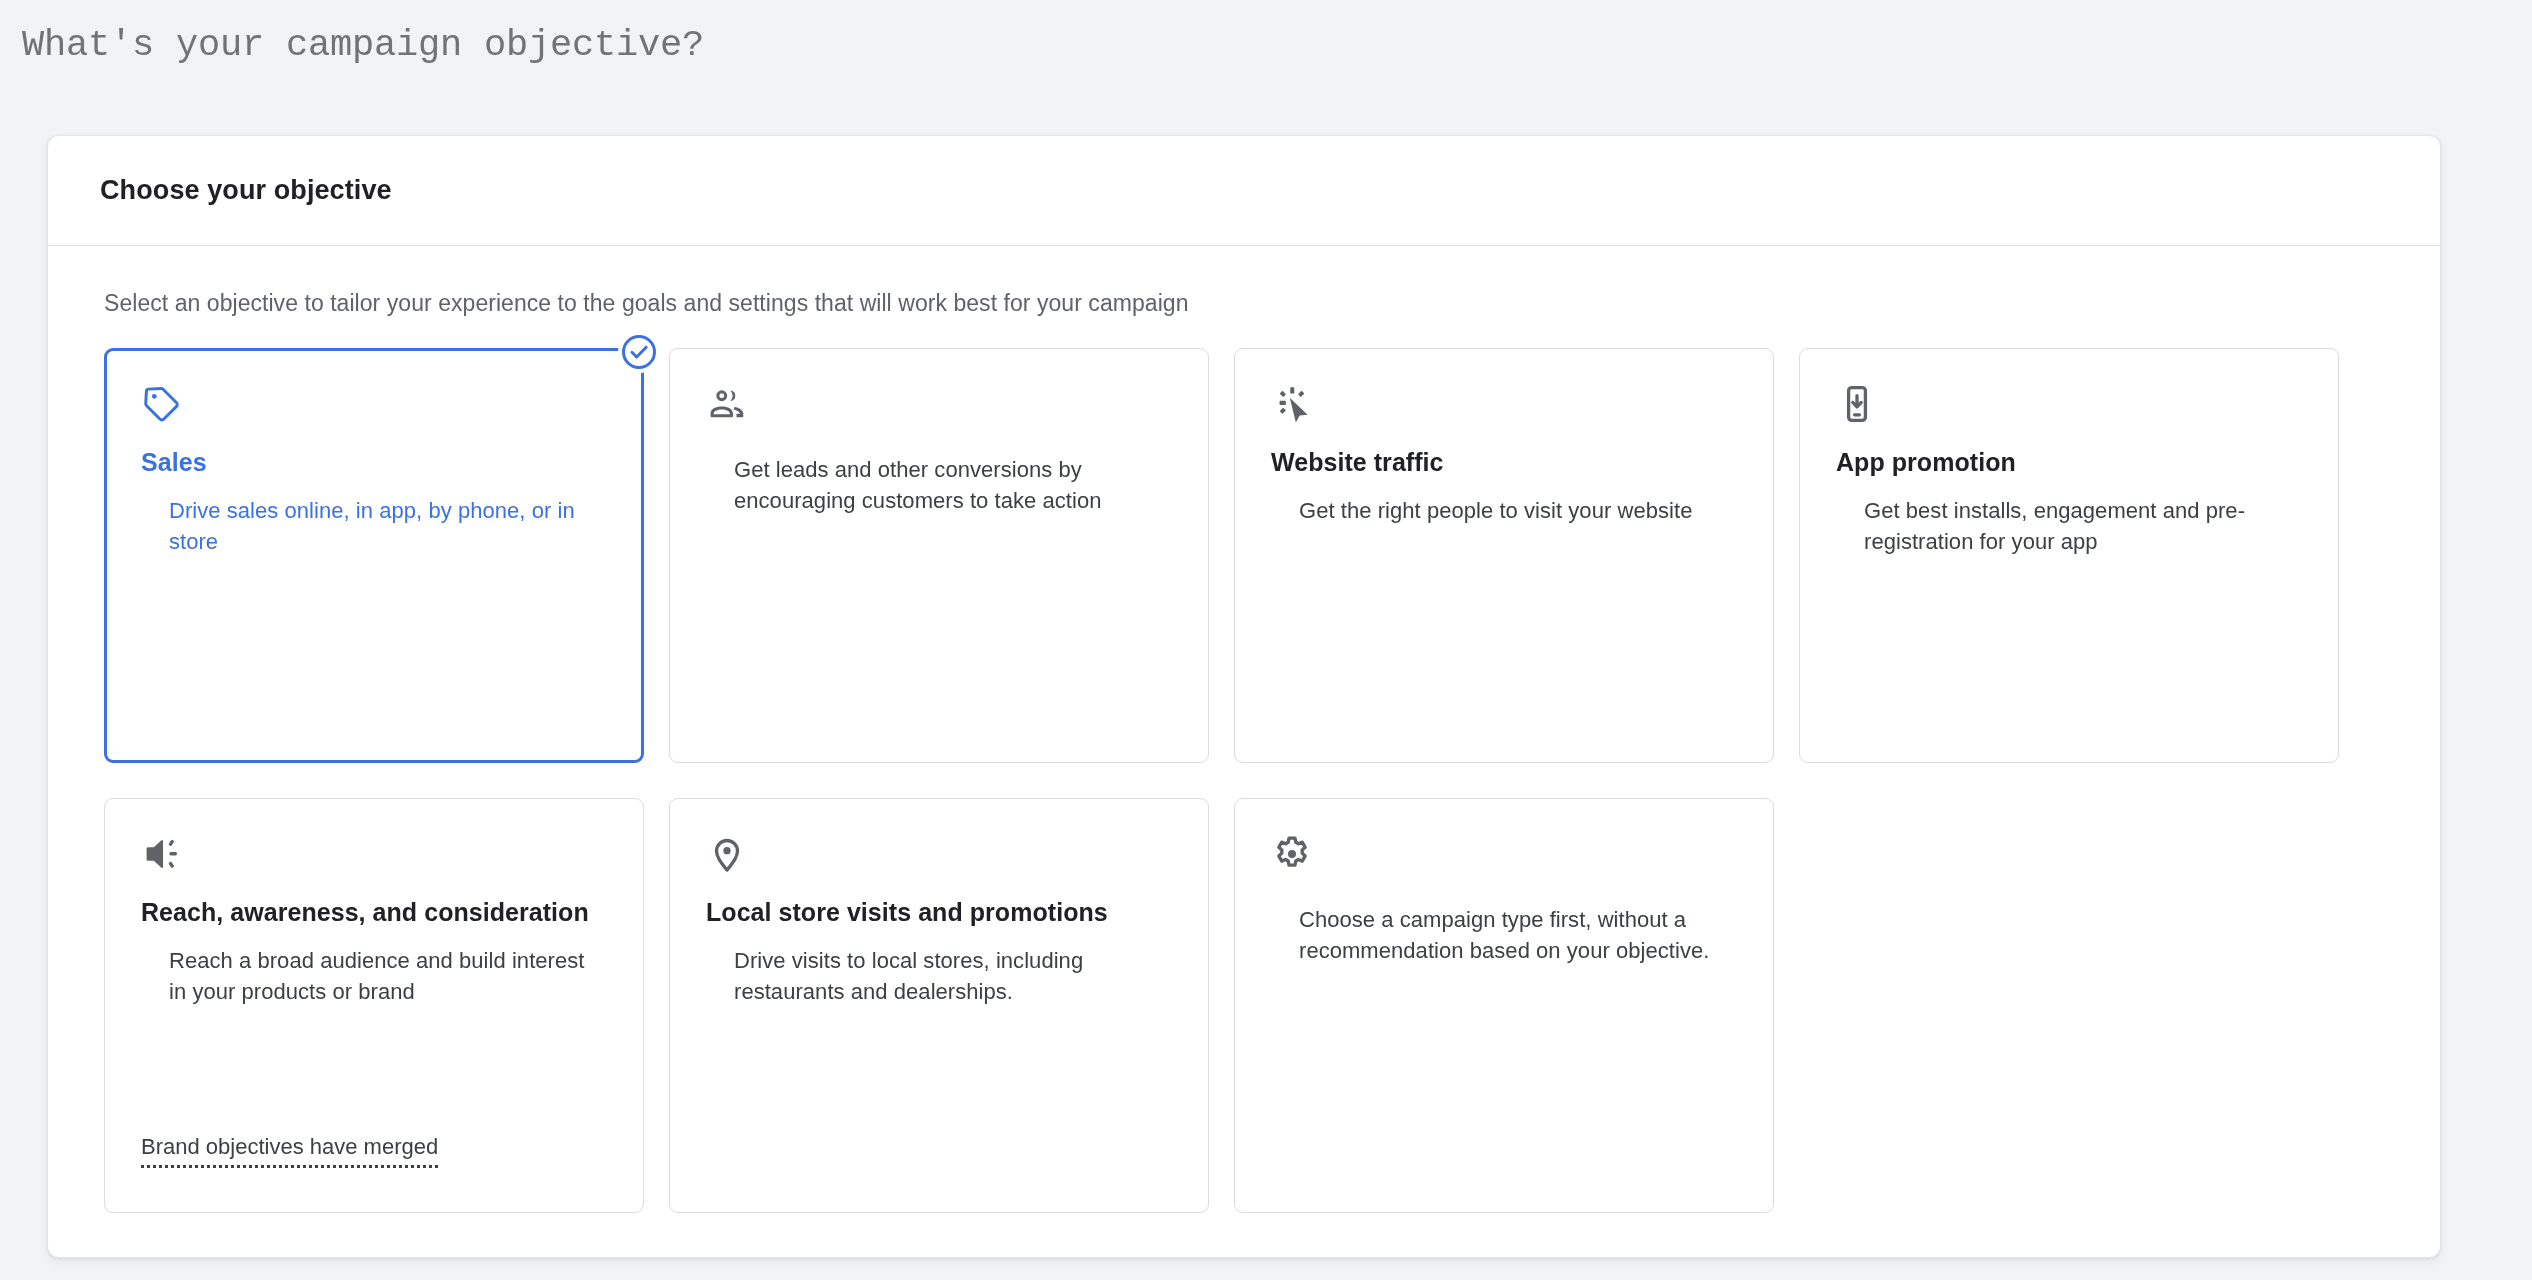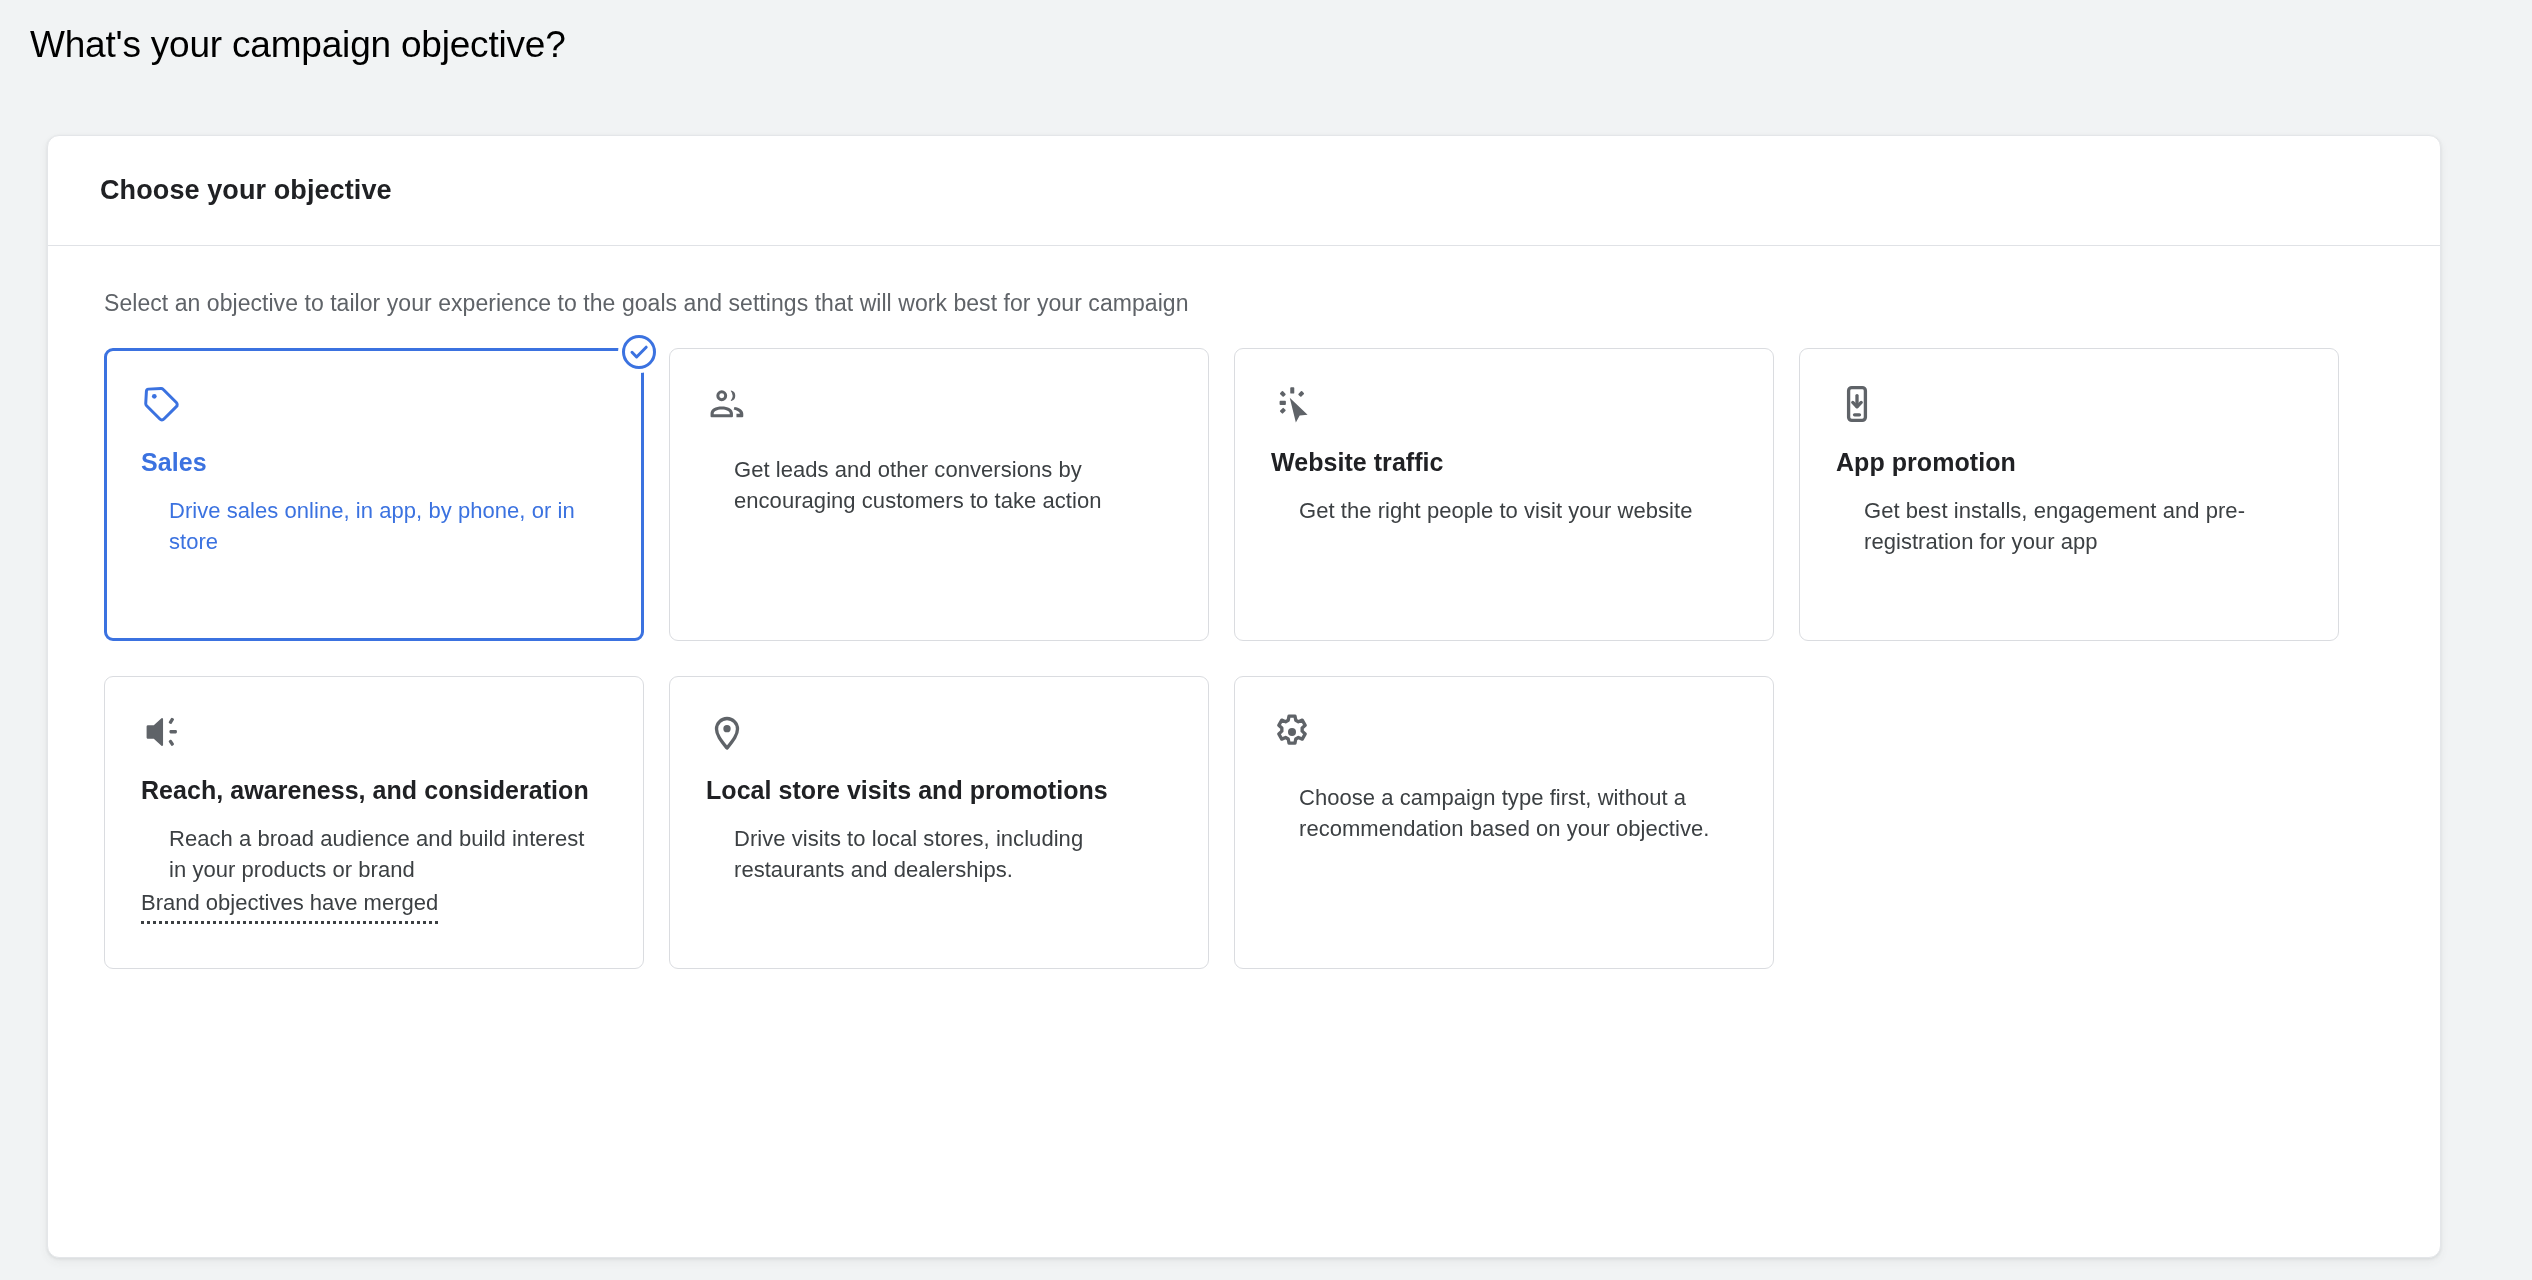--- a/index.html
+++ b/index.html
@@ -8,27 +8,28 @@
     width: 2532px;
     height: 1280px;
     background: #f1f3f4;
     font-family: "Liberation Sans", sans-serif;
     -webkit-font-smoothing: antialiased;
     overflow: hidden;
   }
 
   .page-title {
     position: absolute;
-    left: 30px;
+    left: 22px;
     top: 24px;
     font-size: 37px;
     font-weight: 400;
-    color: #000000;
+    color: #737373;
     letter-spacing: -0.2px;
     white-space: nowrap;
+    font-family: Liberation Mono, monospace;
   }
 
   .panel {
     position: absolute;
     left: 47px;
     top: 135px;
     width: 2394px;
     height: 1123px;
     background: #ffffff;
     border: 1px solid #e4e6e9;
@@ -66,21 +67,21 @@
   .card-grid {
     display: grid;
     grid-template-columns: repeat(4, 540px);
     column-gap: 25px;
     row-gap: 35px;
     width: 2205px;
   }
 
   .card {
     position: relative;
-    height: 293px;
+    height: 415px;
     background: #fff;
     border: 1px solid #dadce0;
     border-radius: 9px;
     padding: 34px 36px 0 36px;
     cursor: pointer;
   }
 
   .card.selected {
     border: 3px solid #3b72e0;
     padding: 32px 34px 0 34px;

